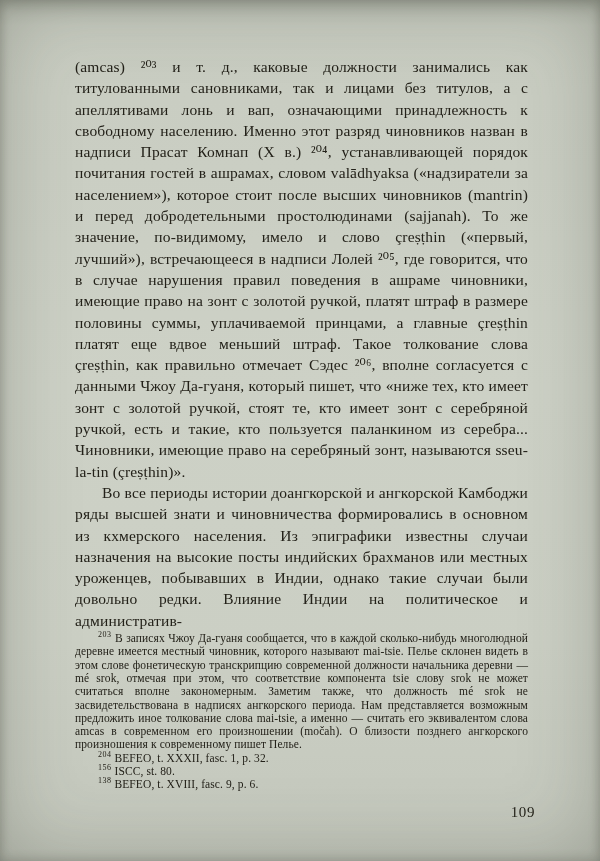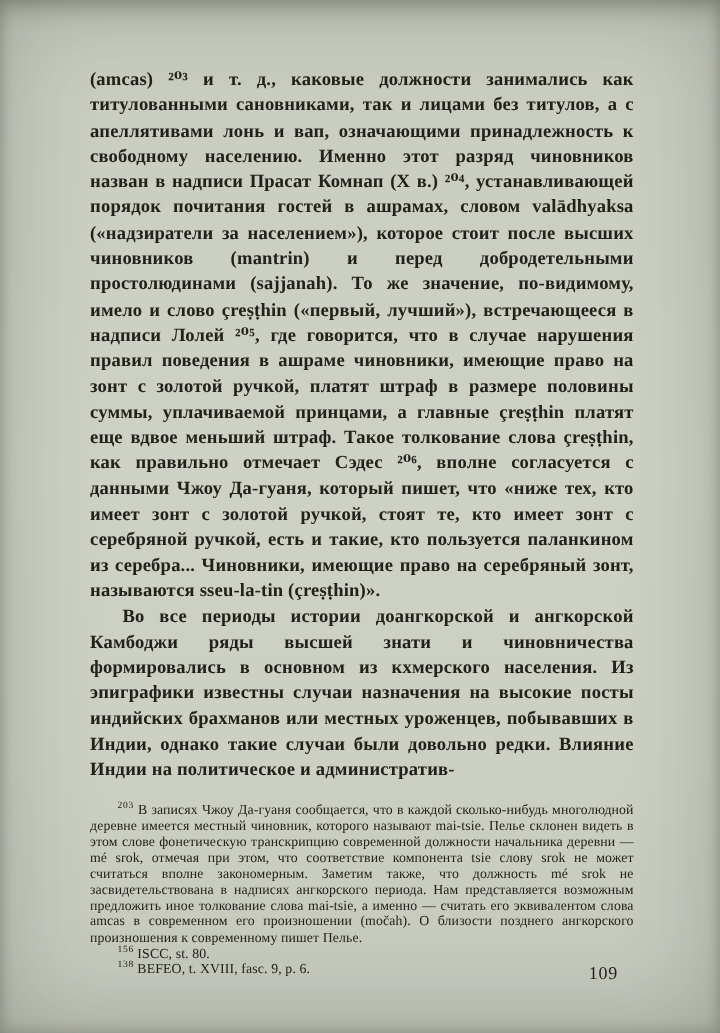--- a/index.html
+++ b/index.html
@@ -41,64 +41,64 @@
     top: 56px;
     width: 453px;
   }
 
   .main-text {
     text-align: justify;
     font-size: 15.5px;
     line-height: 21.3px;
     letter-spacing: 0.15px;
     hyphens: auto;
-    font-weight: bold;
     -webkit-hyphens: auto;
   }
 
   .para { text-indent: 0; }
   .para.indent { text-indent: 27px; }
 
   .footnotes {
-    margin-top: 17px;
+    margin-top: 1px;
     text-align: justify;
     font-size: 11.5px;
     line-height: 13.3px;
     letter-spacing: 0.1px;
     hyphens: auto;
     -webkit-hyphens: auto;
   }
 
   .footnote { text-indent: 23px; }
 
   .footnote sup {
     font-size: 8px;
     line-height: 0;
     letter-spacing: 0.5px;
     vertical-align: super;
   }
 
   .page-number {
     position: absolute;
-    right: 85px;
+    right: 65px;
     top: 804px;
     font-size: 15px;
     letter-spacing: 0.6px;
     color: #26241c;
   }
 </style>
 </head>
 <body>
 
 <div class="page">
   <div class="text-block">
     <div class="main-text">
         <p class="para">(amcas) ²⁰³ и т. д., каковые должности занимались как титулованными сановниками, так и лицами без титулов, а с апеллятивами лонь и вап, означающими принадлежность к свободному населению. Именно этот разряд чиновников назван в надписи Прасат Комнап (X в.) ²⁰⁴, устанавливающей порядок почитания гостей в ашрамах, словом valādhyaksa («надзиратели за населением»), которое стоит после высших чиновников (mantrin) и перед добродетельными простолюдинами (sajjanah). То же значение, по-видимому, имело и слово çreṣṭhin («первый, лучший»), встречающееся в надписи Лолей ²⁰⁵, где говорится, что в случае нарушения правил поведения в ашраме чиновники, имеющие право на зонт с золотой ручкой, платят штраф в размере половины суммы, уплачиваемой принцами, а главные çreṣṭhin платят еще вдвое меньший штраф. Такое толкование слова çreṣṭhin, как правильно отмечает Сэдес ²⁰⁶, вполне согласуется с данными Чжоу Да-гуаня, который пишет, что «ниже тех, кто имеет зонт с золотой ручкой, стоят те, кто имеет зонт с серебряной ручкой, есть и такие, кто пользуется паланкином из серебра... Чиновники, имеющие право на серебряный зонт, называются sseu-la-tin (çreṣṭhin)».</p>
         <p class="para indent">Во все периоды истории доангкорской и ангкорской Камбоджи ряды высшей знати и чиновничества формировались в основном из кхмерского населения. Из эпиграфики известны случаи назначения на высокие посты индийских брахманов или местных уроженцев, побывавших в Индии, однако такие случаи были довольно редки. Влияние Индии на политическое и административ-</p>
       </div>
     <div class="footnotes">
         <p class="footnote"><sup>203</sup> В записях Чжоу Да-гуаня сообщается, что в каждой сколько-нибудь многолюдной деревне имеется местный чиновник, которого называют mai-tsie. Пелье склонен видеть в этом слове фонетическую транскрипцию современной должности начальника деревни — mé srok, отмечая при этом, что соответствие компонента tsie слову srok не может считаться вполне закономерным. Заметим также, что должность mé srok не засвидетельствована в надписях ангкорского периода. Нам представляется возможным предложить иное толкование слова mai-tsie, а именно — считать его эквивалентом слова amcas в современном его произношении (močah). О близости позднего ангкорского произношения к современному пишет Пелье.</p>
+        <p class="footnote"><sup>204</sup> BEFEO, t. XXXII, fasc. 1, p. 32.</p>
         <p class="footnote"><sup>156</sup> ISCC, st. 80.</p>
         <p class="footnote"><sup>138</sup> BEFEO, t. XVIII, fasc. 9, p. 6.</p>
       </div>
   </div>
   <div class="page-number">109</div>
 </div>
 
 </body></html>

